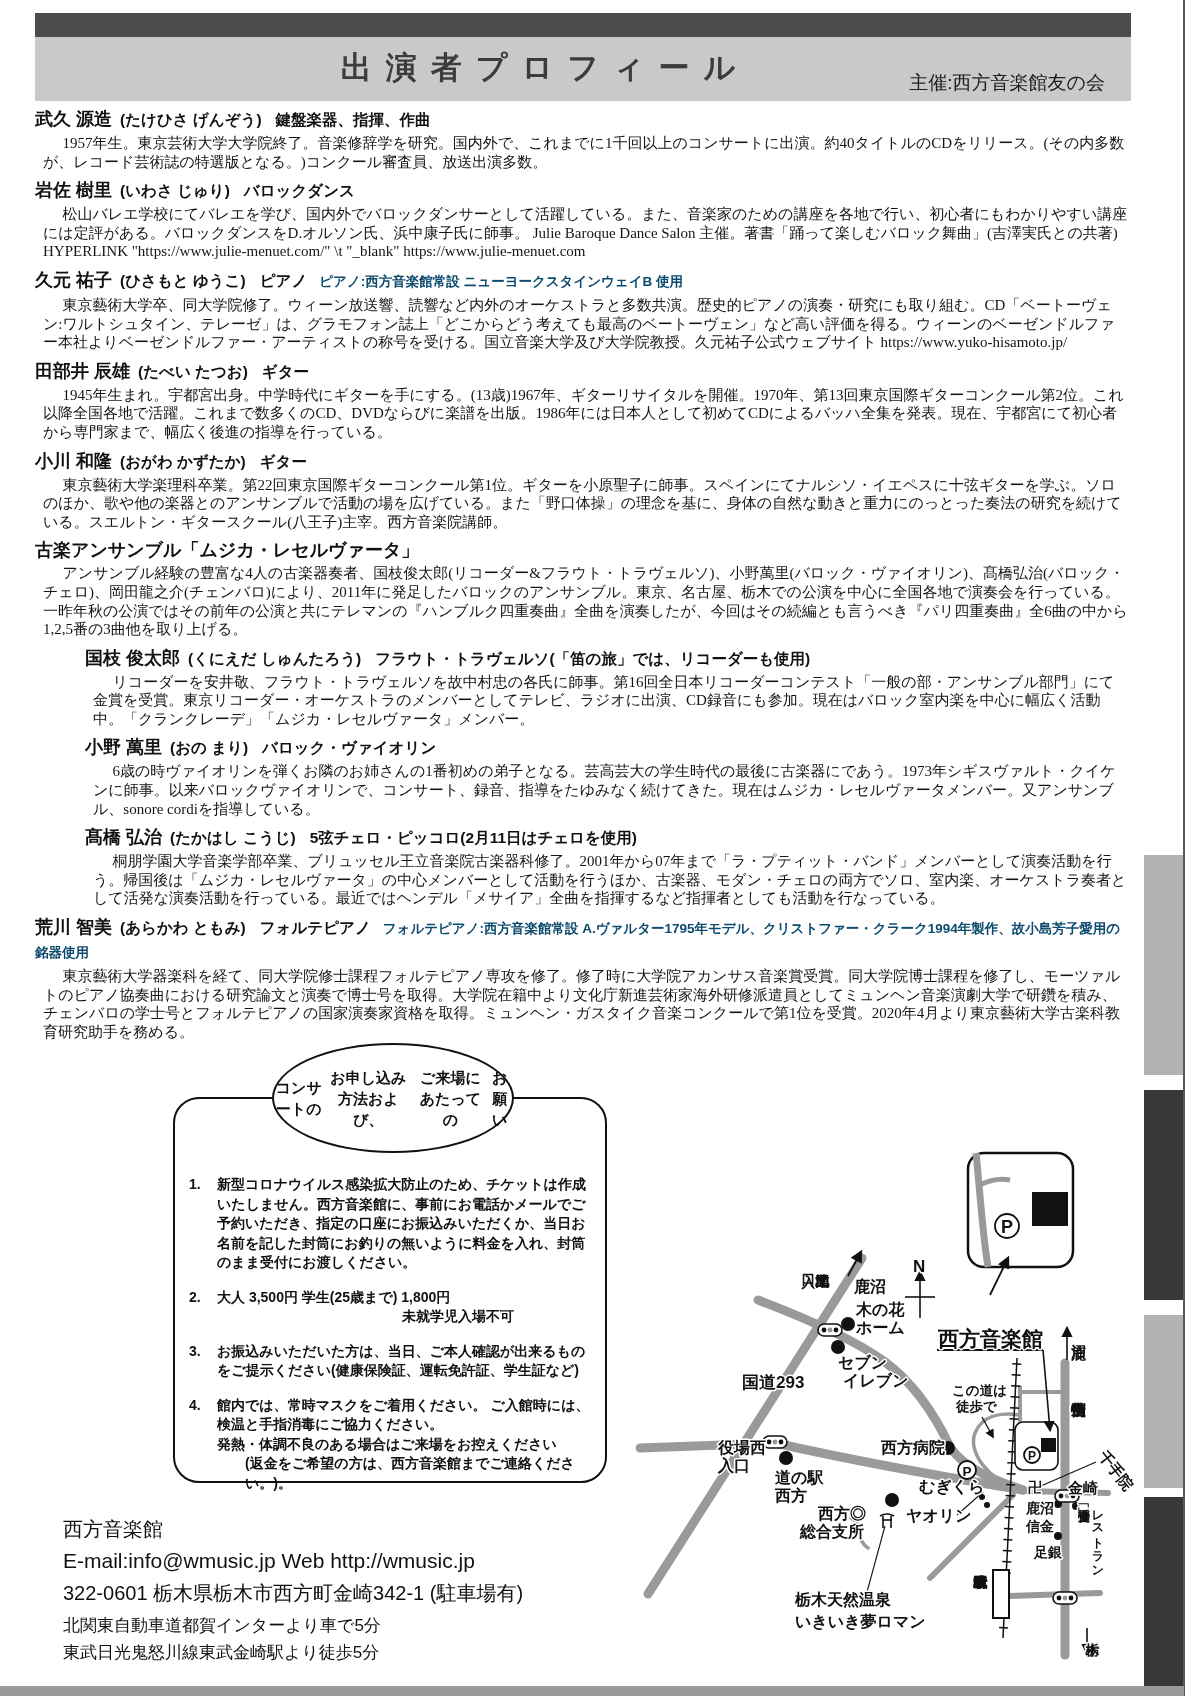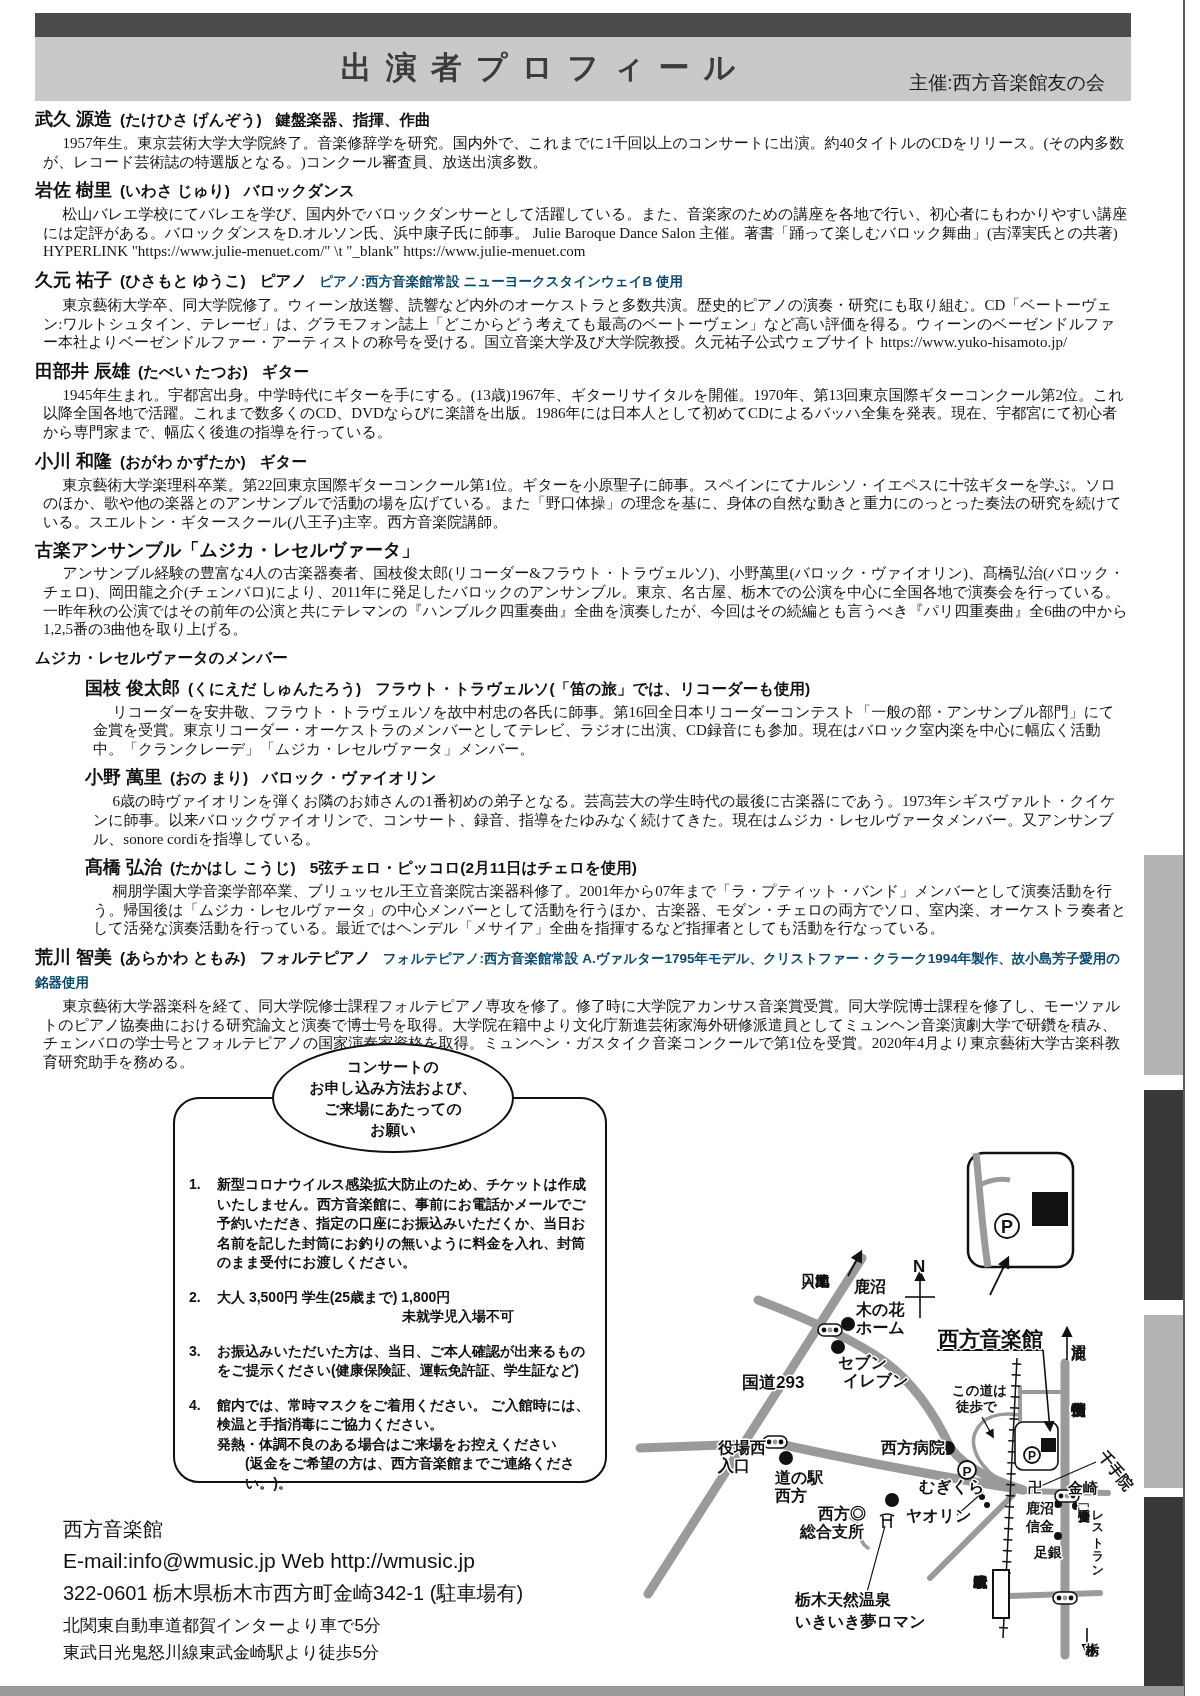--- a/index.html
+++ b/index.html
@@ -23,21 +23,21 @@
   .prof-body{font-family:"Liberation Serif",serif;font-size:15px;line-height:18.6px;
              margin-left:8px;color:#141414;}
   .prof-body p{margin:0;text-indent:1.3em;}
   .prof-body p.follow{text-indent:0;}
   
   .notice-box{position:absolute;left:173px;top:1097px;width:434px;height:386px;
               border:2.5px solid #111;border-radius:26px;box-sizing:border-box;
               padding:76px 12px 14px 10px;}
   .notice-oval{position:absolute;left:272px;top:1043px;width:238px;height:106px;
                border:2.5px solid #111;border-radius:50%;background:#fff;z-index:3;
-               display:flex;flex-direction:column;align-items:center;justify-content:center;
+               display:flex;flex-direction:row;align-items:center;justify-content:flex-end;
                font-weight:bold;font-size:15px;line-height:21px;text-align:center;}
   .notice-item{display:flex;margin-bottom:15px;font-weight:bold;font-size:14px;line-height:19.5px;}
   .notice-item .num{width:32px;flex:none;padding-left:4px;box-sizing:border-box;}
   .notice-item .body{flex:1;}
   .notice-item .line.ind1{padding-left:185px;}
   .notice-item .line.ind2{padding-left:28px;}
   
   #contact{position:absolute;left:63px;top:1516px;}
   .c-name{font-size:20px;margin-bottom:6px;}
   .c-tel,.c-mail{font-size:21px;margin-bottom:7px;}
@@ -97,23 +97,20 @@
         <div class="prof-head"><span>小川 和隆</span><span class="reading">(おがわ かずたか)</span><span class="role">ギター</span></div>
         <div class="prof-body">
           <p>東京藝術大学楽理科卒業。第22回東京国際ギターコンクール第1位。ギターを小原聖子に師事。スペインにてナルシソ・イエペスに十弦ギターを学ぶ。ソロのほか、歌や他の楽器とのアンサンブルで活動の場を広げている。また「野口体操」の理念を基に、身体の自然な動きと重力にのっとった奏法の研究を続けている。スエルトン・ギタースクール(八王子)主宰。西方音楽院講師。</p>
         </div>
       </div>
       <div class="prof">
         <div class="prof-head"><span>古楽アンサンブル「ムジカ・レセルヴァータ」</span></div>
         <div class="prof-body">
           <p>アンサンブル経験の豊富な4人の古楽器奏者、国枝俊太郎(リコーダー&amp;フラウト・トラヴェルソ)、小野萬里(バロック・ヴァイオリン)、髙橋弘治(バロック・チェロ)、岡田龍之介(チェンバロ)により、2011年に発足したバロックのアンサンブル。東京、名古屋、栃木での公演を中心に全国各地で演奏会を行っている。一昨年秋の公演ではその前年の公演と共にテレマンの『ハンブルク四重奏曲』全曲を演奏したが、今回はその続編とも言うべき『パリ四重奏曲』全6曲の中から1,2,5番の3曲他を取り上げる。</p>
         </div>
-      </div>
-      <div class="prof grp">
-        <div class="prof-head"><span>ムジカ・レセルヴァータのメンバー</span></div>
       </div>
       <div class="prof lv1">
         <div class="prof-head"><span>国枝 俊太郎</span><span class="reading">(くにえだ しゅんたろう)</span><span class="role">フラウト・トラヴェルソ(「笛の旅」では、リコーダーも使用)</span></div>
         <div class="prof-body">
           <p>リコーダーを安井敬、フラウト・トラヴェルソを故中村忠の各氏に師事。第16回全日本リコーダーコンテスト「一般の部・アンサンブル部門」にて金賞を受賞。東京リコーダー・オーケストラのメンバーとしてテレビ、ラジオに出演、CD録音にも参加。現在はバロック室内楽を中心に幅広く活動中。「クランクレーデ」「ムジカ・レセルヴァータ」メンバー。</p>
         </div>
       </div>
       <div class="prof lv1">
         <div class="prof-head"><span>小野 萬里</span><span class="reading">(おの まり)</span><span class="role">バロック・ヴァイオリン</span></div>
         <div class="prof-body">

